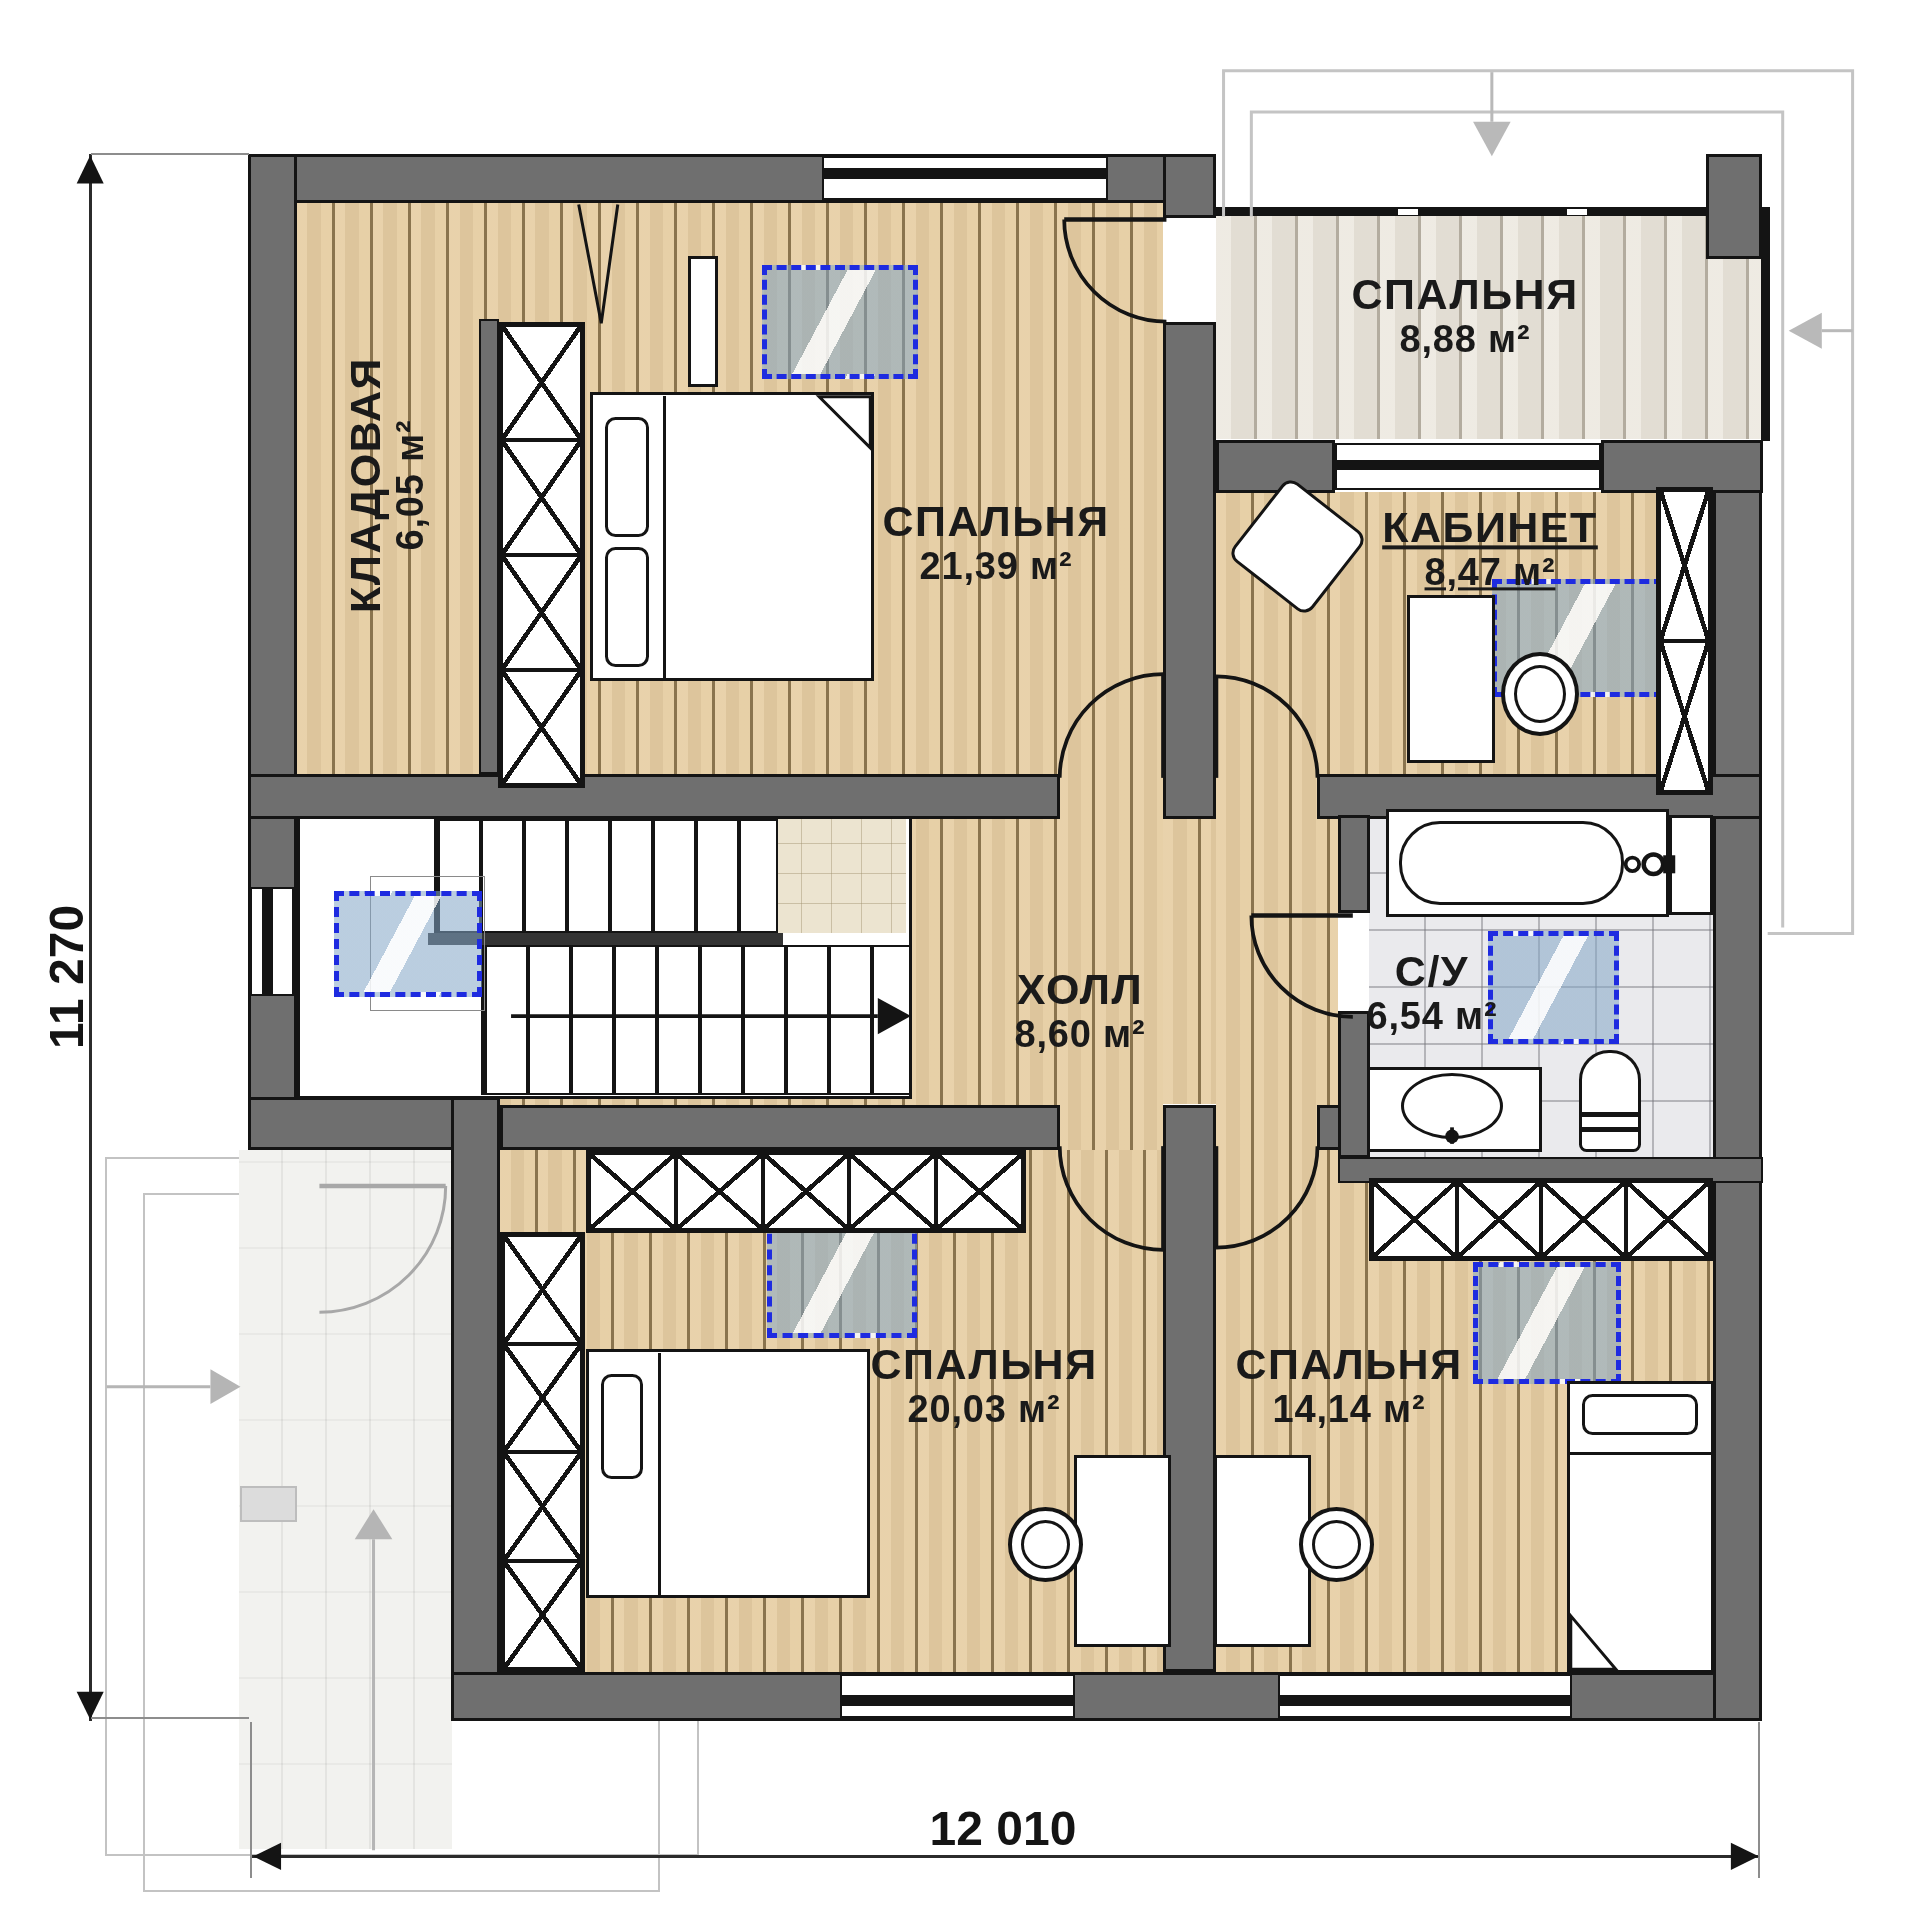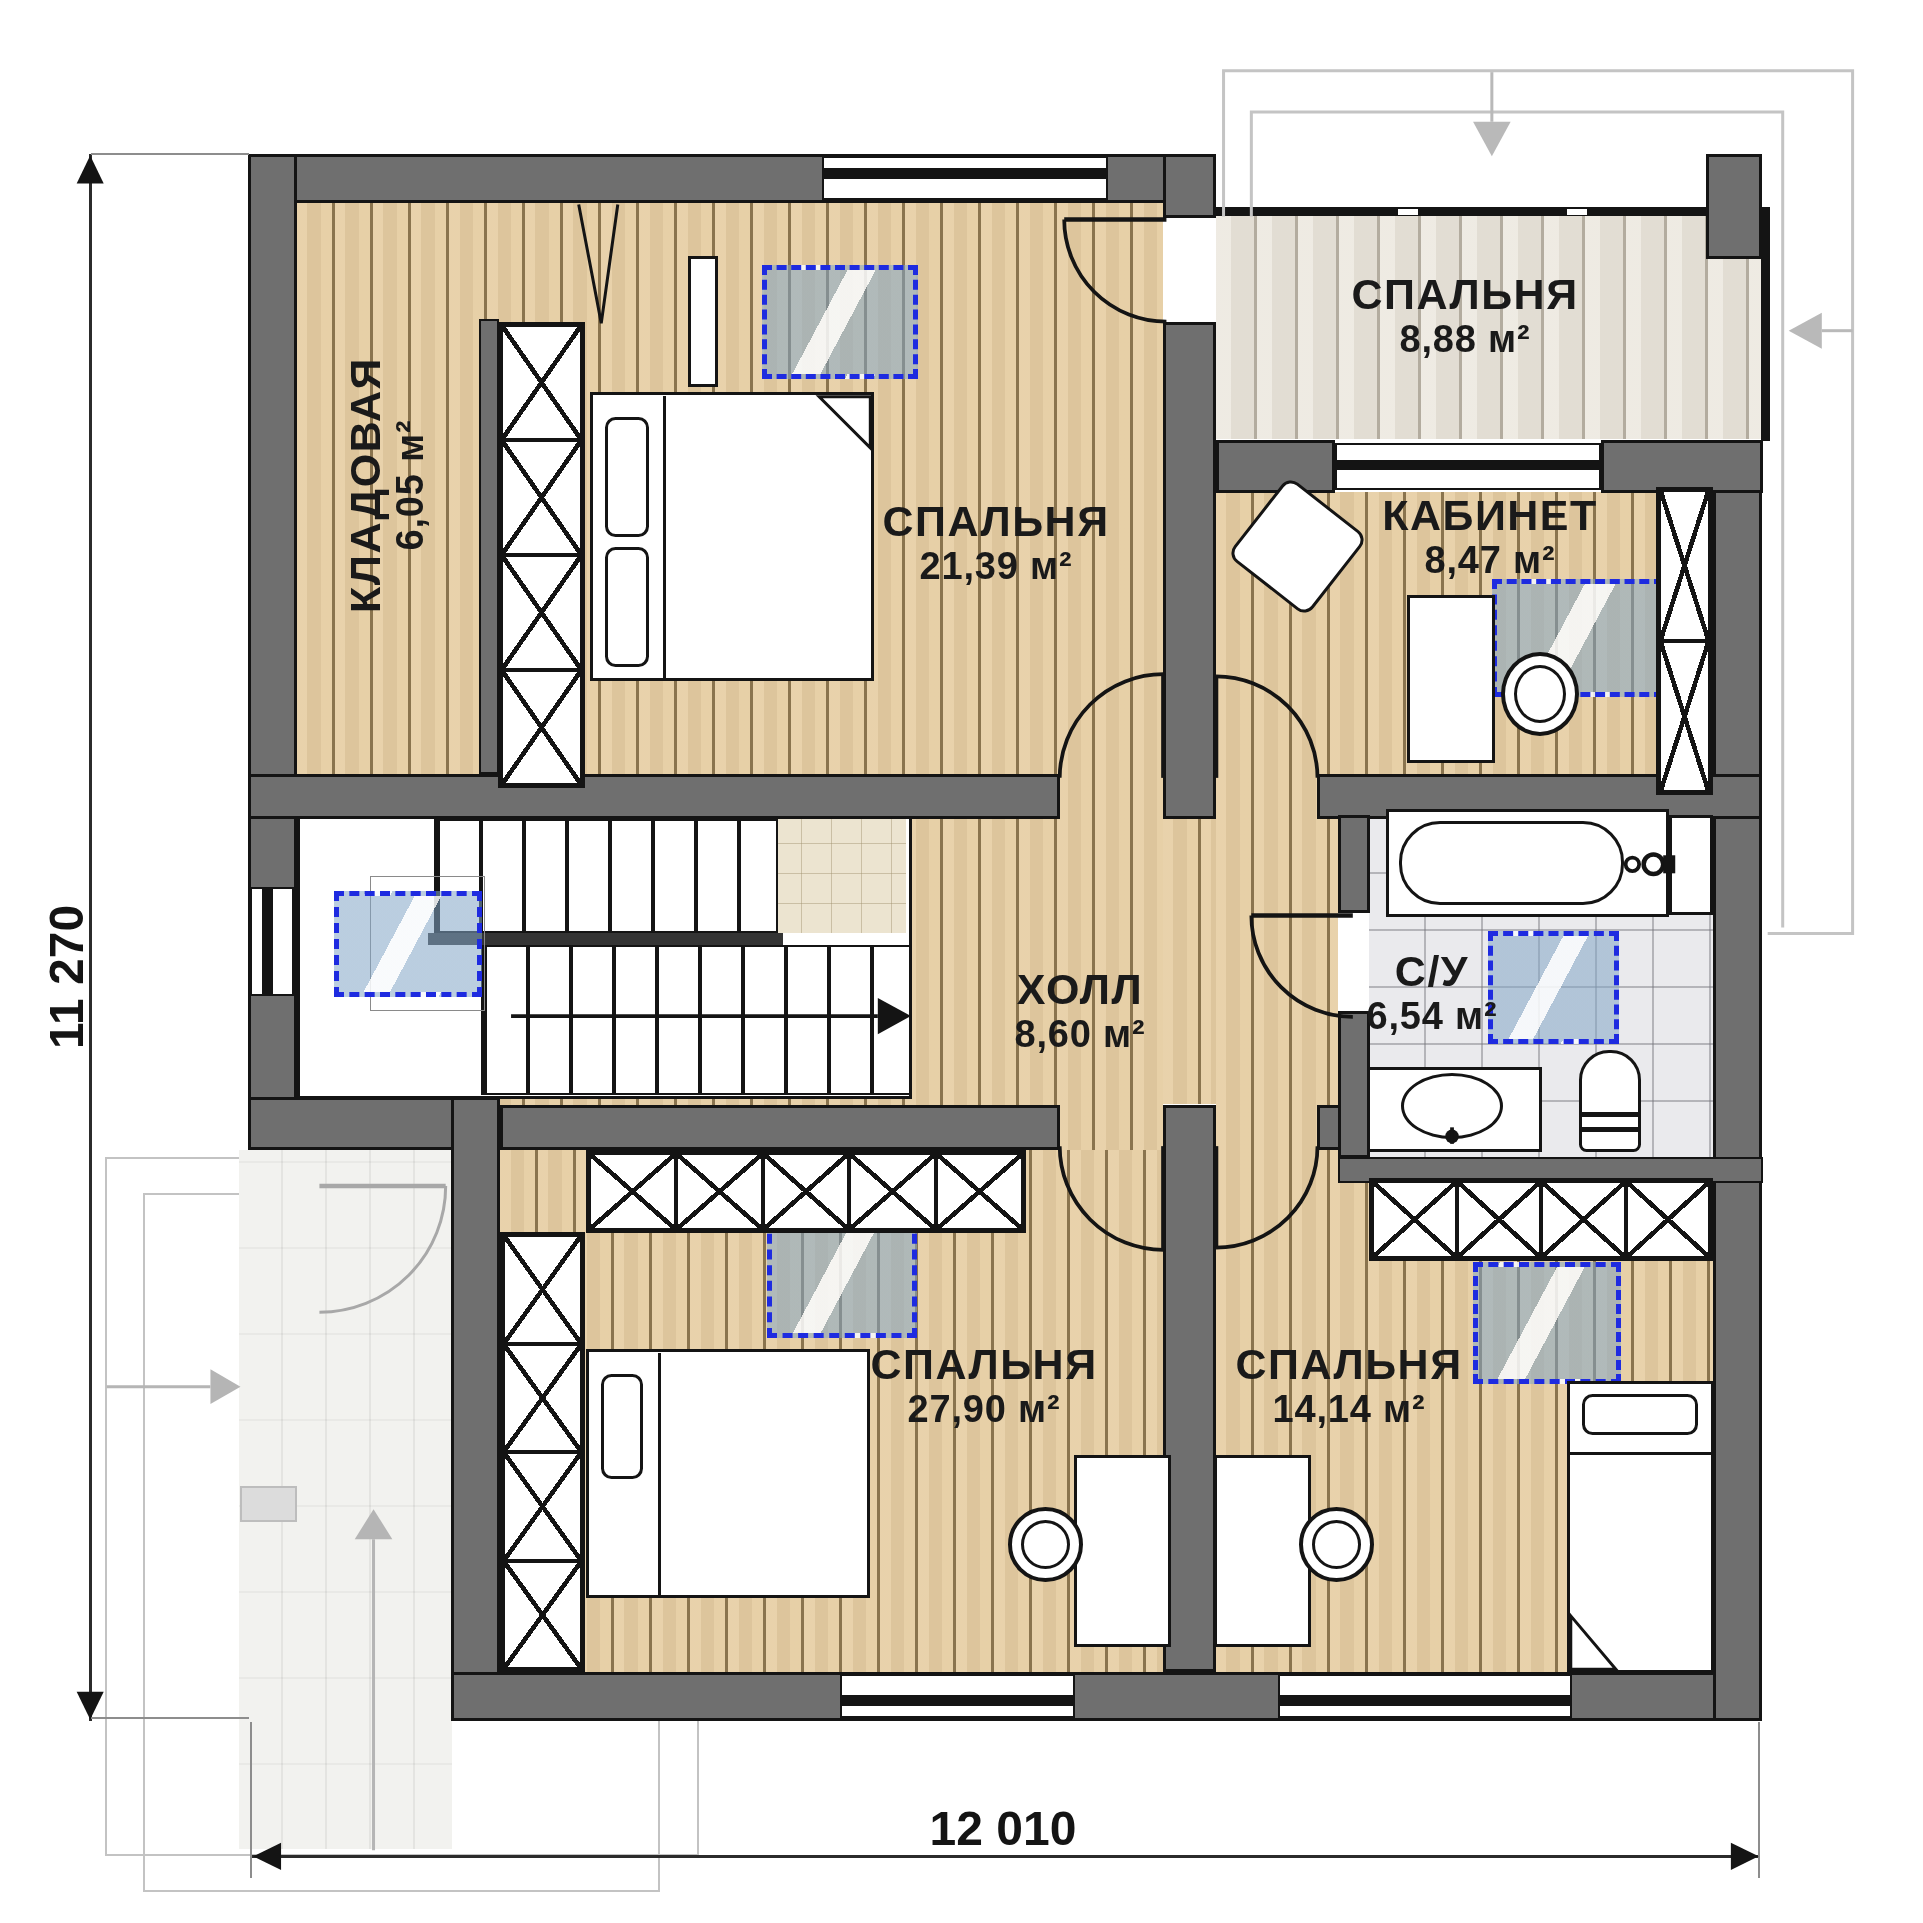--- a/index.html
+++ b/index.html
@@ -288,35 +288,35 @@
     <span class="ar">8,88 м²</span>
   </div>
   <div class="rlabel rot" style="left:387px;top:485px;">
     <span class="nm">КЛАДОВАЯ</span>
     <span class="ar">6,05 м²</span>
   </div>
   <div class="rlabel" style="left:996px;top:543px;">
     <span class="nm">СПАЛЬНЯ</span>
     <span class="ar">21,39 м²</span>
   </div>
-  <div class="rlabel" style="left:1490px;top:537px;">
+  <div class="rlabel" style="left:1490px;top:549px;text-decoration:underline;">
     <span class="nm">КАБИНЕТ</span>
     <span class="ar">8,47 м²</span>
   </div>
   <div class="rlabel" style="left:1080px;top:1011px;">
     <span class="nm">ХОЛЛ</span>
     <span class="ar">8,60 м²</span>
   </div>
   <div class="rlabel" style="left:1432px;top:993px;">
     <span class="nm">С/У</span>
     <span class="ar">6,54 м²</span>
   </div>
   <div class="rlabel" style="left:984px;top:1386px;">
     <span class="nm">СПАЛЬНЯ</span>
-    <span class="ar">27,90 м²</span>
+    <span class="ar">20,03 м²</span>
   </div>
   <div class="rlabel" style="left:1349px;top:1386px;">
     <span class="nm">СПАЛЬНЯ</span>
     <span class="ar">14,14 м²</span>
   </div>
 
   <div class="dimlabel rot" style="left:66px;top:977px;">11 270</div>
   <div class="dimlabel" style="left:1003px;top:1828px;">12 010</div>
 
 </div>

